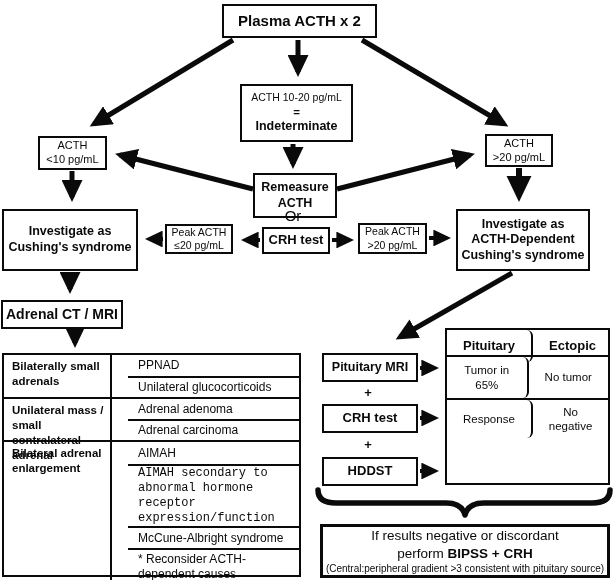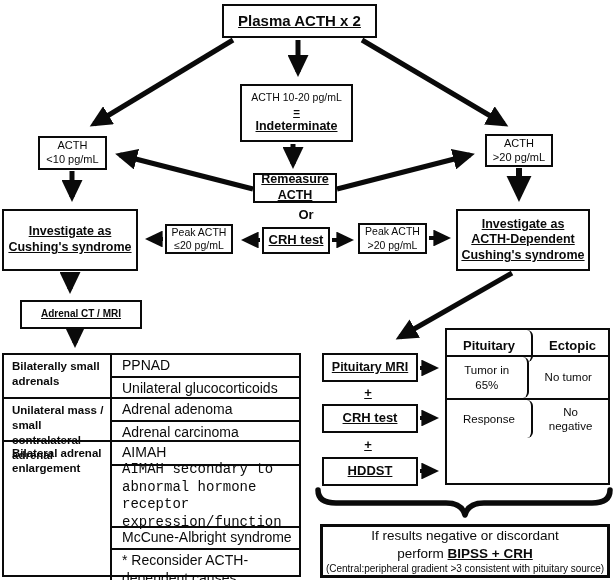--- a/index.html
+++ b/index.html
@@ -6,29 +6,29 @@
   .canvas{
     position:relative;width:614px;height:580px;background:#ffffff;
     font-family:"Liberation Sans",sans-serif;color:#0a0a0a;overflow:hidden;
   }
   .arrow-layer{position:absolute;left:0;top:0;width:614px;height:580px;}
   .box{
     position:absolute;box-sizing:border-box;background:#ffffff;
     border:2px solid #0a0a0a;display:flex;flex-direction:column;
     align-items:center;justify-content:center;text-align:center;line-height:1.25;
   }
-  .bold{font-weight:bold;text-decoration:underline;}
+  .bold{font-weight:bold;}
   .plainlabel{position:absolute;text-align:center;}
   
   .ltable{position:absolute;box-sizing:border-box;border:2px solid #0a0a0a;background:#fff;display:flex;flex-direction:column;}
   .lgroup{display:flex;box-sizing:border-box;}
   .lgroup + .lgroup{border-top:2px solid #0a0a0a;}
   .llabel{box-sizing:border-box;width:108px;border-right:2px solid #0a0a0a;font-weight:bold;font-size:11.5px;line-height:1.3;padding:4px 6px 0 8px;}
   .lcauses{flex:1;display:flex;flex-direction:column;}
-  .lcause{box-sizing:border-box;display:flex;align-items:center;padding:2px 6px 2px 10px;font-size:14px;line-height:1.25;}
+  .lcause{box-sizing:border-box;display:flex;align-items:center;padding:2px 6px 2px 10px;font-size:12px;line-height:1.25;margin-left:16px;}
   .lcause + .lcause{border-top:2px solid #0a0a0a;}
   
   .rtable{position:absolute;box-sizing:border-box;border:2px solid #0a0a0a;background:#fff;display:flex;flex-direction:column;}
   .rrow{display:flex;box-sizing:border-box;}
   .rrow + .rrow{border-top:2px solid #0a0a0a;}
   .rcell{box-sizing:border-box;flex:1;display:flex;align-items:center;justify-content:center;text-align:center;font-size:11.5px;line-height:1.25;padding:16px;border-radius:6px;}
   .rcell:first-child{border-right:2px solid #0a0a0a;}
   .rhead .rcell{font-weight:bold;font-size:13px;}
   
   .footer-box{
@@ -83,26 +83,26 @@
   <div class="box" style="left:38px;top:136px;width:69px;height:34px;font-size:11px;">
     <span>ACTH</span>
     <span>&lt;10 pg/mL</span>
   </div>
 
   <div class="box" style="left:485px;top:134px;width:68px;height:33px;font-size:11px;">
     <span>ACTH</span>
     <span>&gt;20 pg/mL</span>
   </div>
 
-  <div class="box bold" style="left:253px;top:173px;width:84px;height:30px;font-size:12.5px;">
+  <div class="box bold" style="left:253px;top:173px;width:84px;height:45px;font-size:12.5px;">
     <span>Remeasure</span>
     <span>ACTH</span>
   </div>
 
-  <div class="plainlabel" style="left:294px;top:207px;width:24px;font-size:13px;font-weight:bold;">Or</div>
+  <div class="plainlabel" style="left:281px;top:207px;width:24px;font-size:15px;">Or</div>
 
   <div class="box bold" style="left:262px;top:227px;width:68px;height:27px;font-size:13px;">
     <span>CRH test</span>
   </div>
 
   <div class="box" style="left:165px;top:224px;width:68px;height:30px;font-size:10.5px;">
     <span>Peak ACTH</span>
     <span>≤20 pg/mL</span>
   </div>
 
@@ -115,21 +115,21 @@
     <span>Investigate as</span>
     <span>Cushing's syndrome</span>
   </div>
 
   <div class="box bold" style="left:456px;top:209px;width:134px;height:62px;font-size:12.5px;">
     <span>Investigate as</span>
     <span>ACTH-Dependent</span>
     <span>Cushing's syndrome</span>
   </div>
 
-  <div class="box bold" style="left:20px;top:300px;width:122px;height:29px;font-size:10px;">
+  <div class="box bold" style="left:1px;top:300px;width:122px;height:29px;font-size:14px;">
     <span>Adrenal CT / MRI</span>
   </div>
 
   <div class="ltable" style="left:2px;top:353px;width:299px;height:224px;">
     <div class="lgroup" style="height:42px;">
       <div class="llabel">Bilaterally small adrenals</div>
       <div class="lcauses">
         <div class="lcause" style="height:21px;">PPNAD</div>
         <div class="lcause" style="flex:1;">Unilateral glucocorticoids</div>
       </div>

